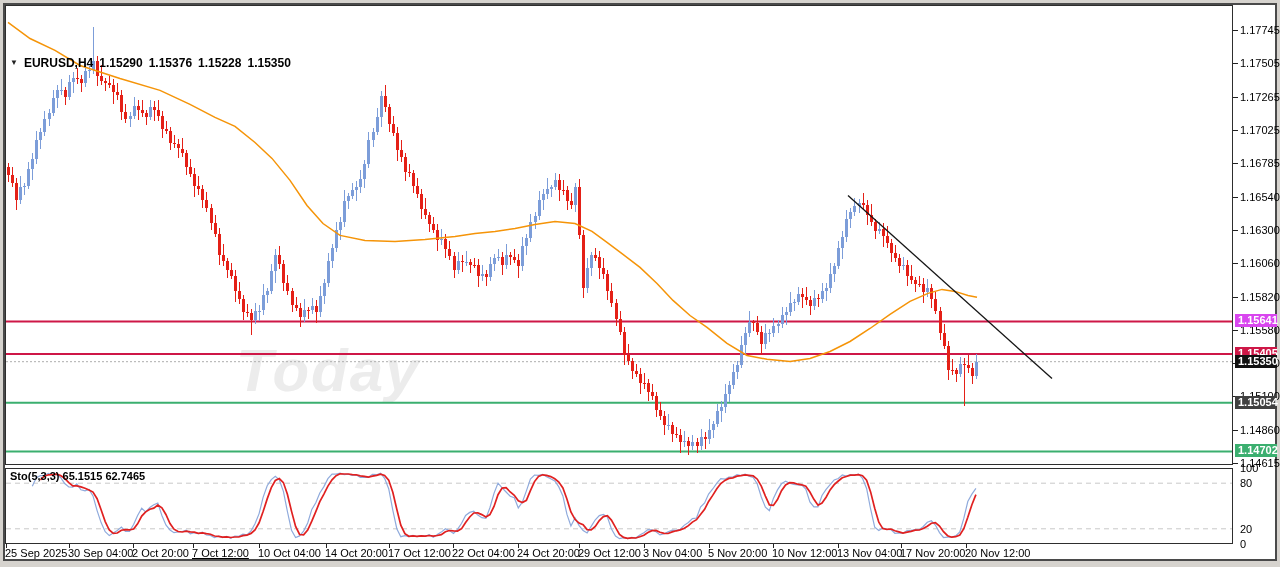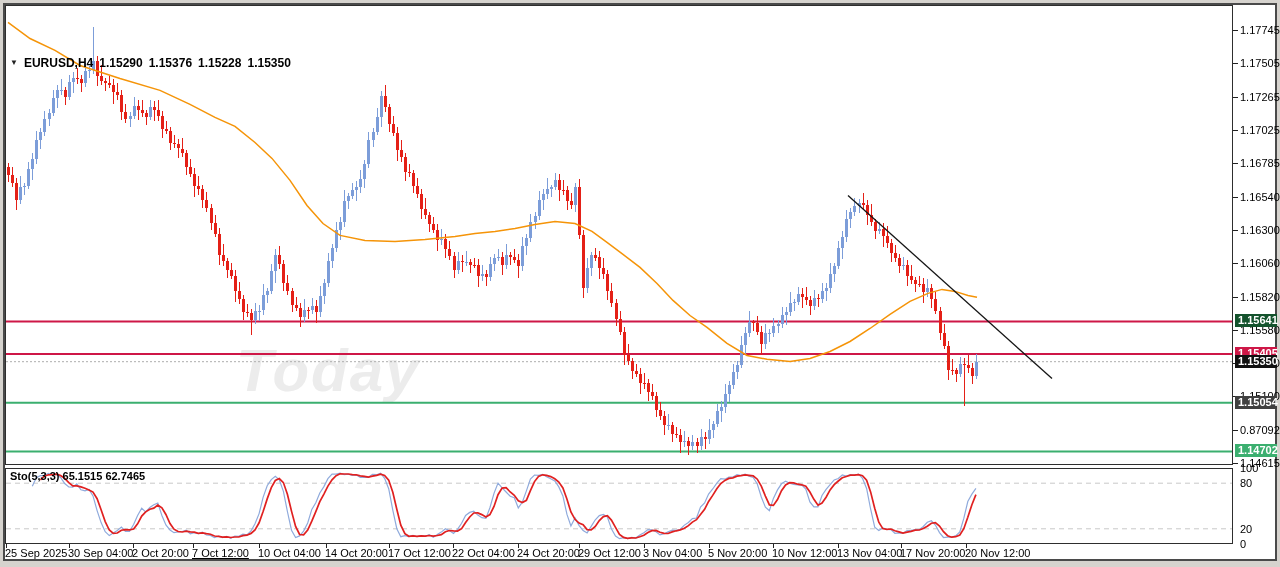--- a/index.html
+++ b/index.html
@@ -572,25 +572,25 @@
     <div class="axis-label" style="left:1240px;top:257px;">1.16060</div>
     <div class="tickmark" style="left:1233px;top:263px;width:5px;height:1px;"></div>
     <div class="axis-label" style="left:1240px;top:291px;">1.15820</div>
     <div class="tickmark" style="left:1233px;top:297px;width:5px;height:1px;"></div>
     <div class="axis-label" style="left:1240px;top:324px;">1.15580</div>
     <div class="tickmark" style="left:1233px;top:330px;width:5px;height:1px;"></div>
     <div class="axis-label" style="left:1240px;top:357px;">1.15340</div>
     <div class="tickmark" style="left:1233px;top:363px;width:5px;height:1px;"></div>
     <div class="axis-label" style="left:1240px;top:390px;">1.15100</div>
     <div class="tickmark" style="left:1233px;top:396px;width:5px;height:1px;"></div>
-    <div class="axis-label" style="left:1240px;top:424px;">0.87092</div>
+    <div class="axis-label" style="left:1240px;top:424px;">1.14860</div>
     <div class="tickmark" style="left:1233px;top:430px;width:5px;height:1px;"></div>
     <div class="axis-label" style="left:1240px;top:457px;">1.14615</div>
     <div class="tickmark" style="left:1233px;top:463px;width:5px;height:1px;"></div>
-    <div class="badge" style="top:314px;background:#14532d;">1.15641</div>
+    <div class="badge" style="top:314px;background:#d946ef;">1.15641</div>
     <div class="badge" style="top:347px;background:#CE1747;">1.15405</div>
     <div class="badge" style="top:355px;background:#111111;">1.15350</div>
     <div class="badge" style="top:396px;background:#404040;">1.15054</div>
     <div class="badge" style="top:444px;background:#3BAF6F;">1.14702</div>
     <div class="axis-label" style="left:1240px;top:462px;">100</div>
     <div class="axis-label" style="left:1240px;top:477px;">80</div>
     <div class="axis-label" style="left:1240px;top:523px;">20</div>
     <div class="axis-label" style="left:1240px;top:538px;">0</div>
   </div>
 <div id="time-axis">

